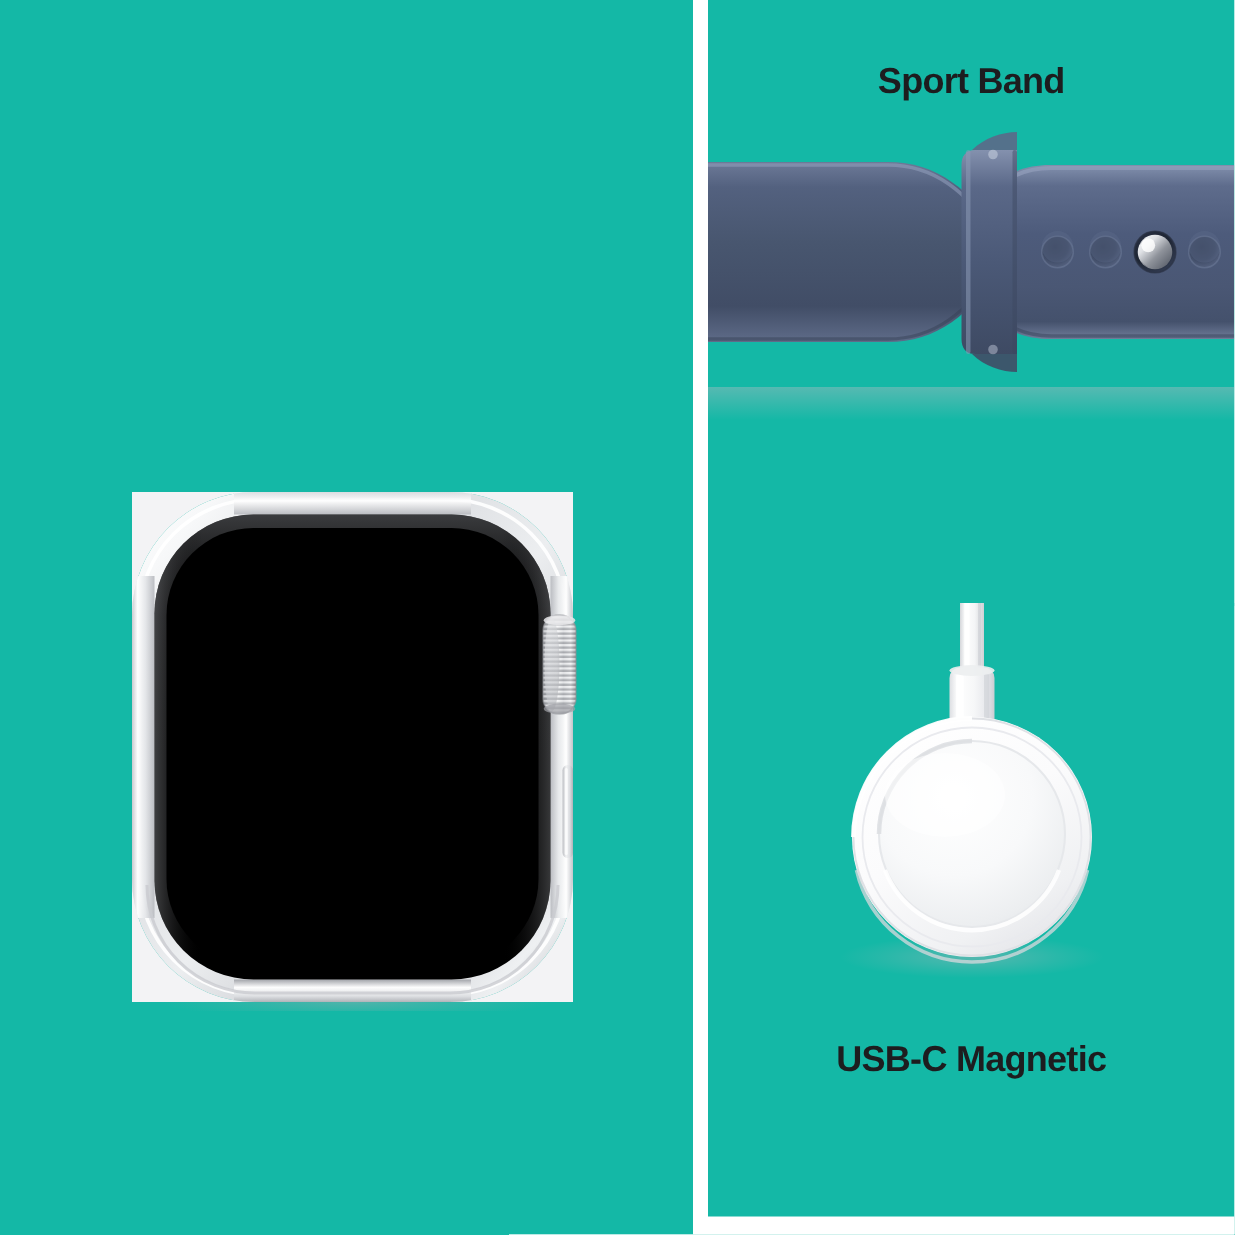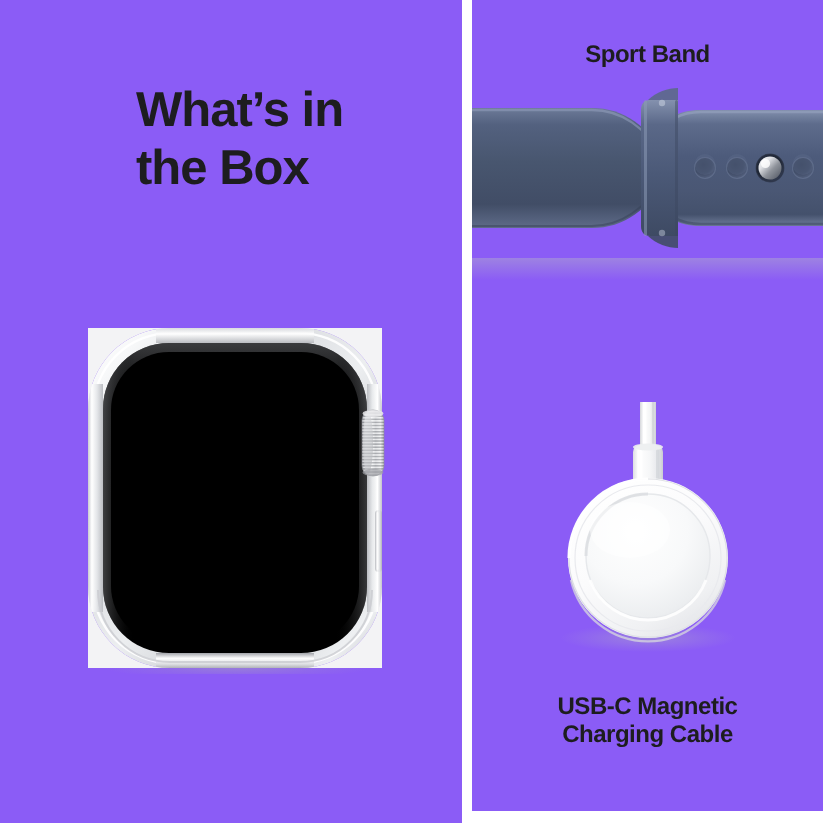--- a/index.html
+++ b/index.html
@@ -19,21 +19,21 @@
     position: relative;
     width: 823px;
     height: 823px;
     background: #ffffff;
     overflow: hidden;
   }
 
   
   .panel {
     position: absolute;
-    background: #8b5cf6;
+    background: #14b8a6;
     overflow: hidden;
   }
   .panel-left   { left: 0;   top: 0;   width: 462px; height: 823px; }
   .panel-band   { left: 472px; top: 0;   width: 351px; height: 404px; }
   .panel-cable  { left: 472px; top: 402px; width: 351px; height: 409px; }
 
   
   .hdr {
     position: absolute;
     color: #1d1d1f;
@@ -94,24 +94,20 @@
   }
   .cable-svg { display: block; width: 351px; height: 409px; }
 </style>
 </head>
 <body>
 
 <div class="stage">
 
   <div class="panel panel-left">
 
-    <div class="hdr hdr-whats">
-      <span>What’s in</span><br>
-      <span>the Box</span>
-    </div>
 
     <div class="watch-wrap">
       <svg class="watch-svg" viewBox="0 0 306 350" xmlns="http://www.w3.org/2000/svg">
         <defs>
 
           <linearGradient id="caseEdge" x1="0" y1="0" x2="1" y2="1">
             <stop offset="0" stop-color="#ffffff"></stop>
             <stop offset="0.10" stop-color="#f7f8f9"></stop>
             <stop offset="0.30" stop-color="#d7d9dd"></stop>
             <stop offset="0.52" stop-color="#eceef0"></stop>
@@ -456,17 +452,16 @@
 
           <path d="M118,178 A62,62 0 0 0 234,178" fill="none" stroke="#ffffff" stroke-width="3" stroke-opacity="0.85"></path>
 
           <ellipse cx="158" cy="128" rx="40" ry="28" fill="#ffffff" opacity="0.55"></ellipse>
         </g>
       </svg>
     </div>
 
     <div class="hdr hdr-cable">
       <span>USB-C Magnetic</span><br>
-      <span>Charging Cable</span>
     </div>
   </div>
 
 </div>
 
 </body></html>

